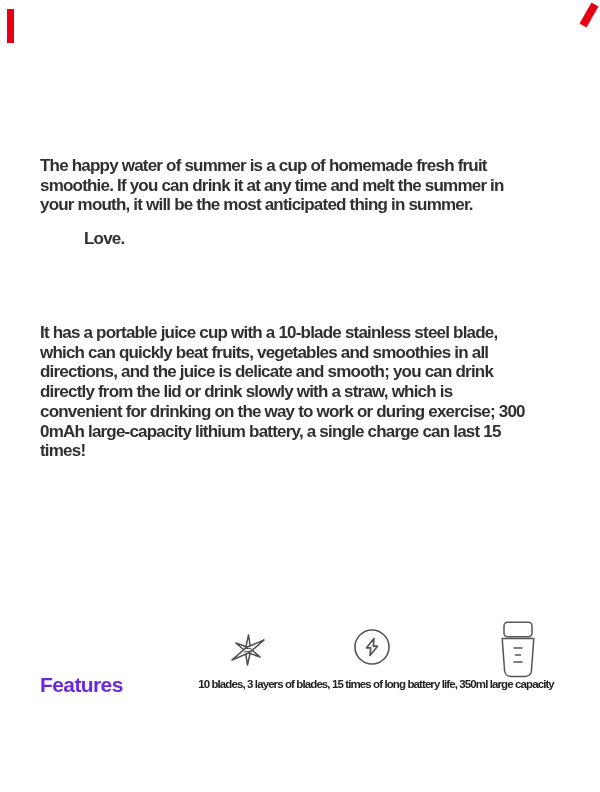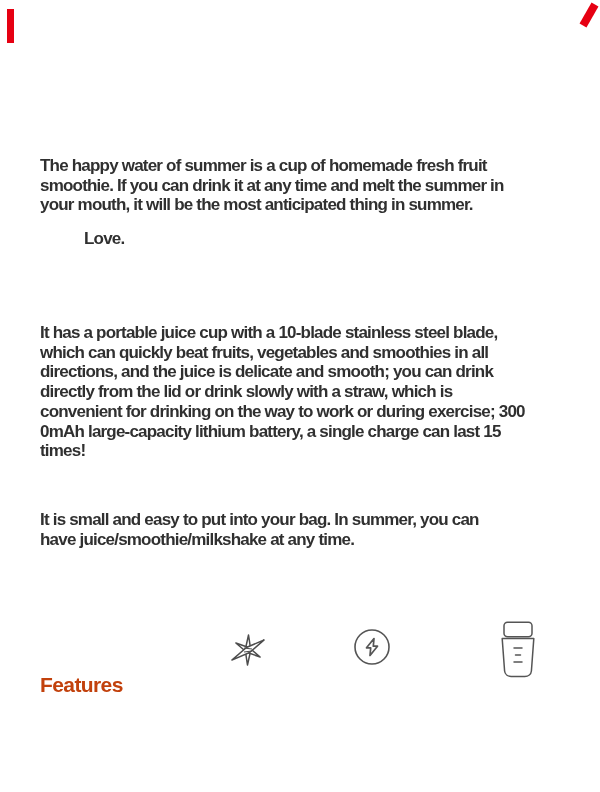--- a/index.html
+++ b/index.html
@@ -33,21 +33,21 @@
   .para.body     { top: 323px; }
   .para.portable { top: 510px; }
   .features-label {
     position: absolute;
     left: 40px;
     top: 673px;
     margin: 0;
     font-weight: 700;
     font-size: 21px;
     letter-spacing: -0.6px;
-    color: #c2410c;
+    color: #6d28d9;
     white-space: nowrap;
   }
   .features-caption {
     position: absolute;
     left: 376px;
     top: 678px;
     transform: translateX(-50%);
     font-weight: 700;
     font-size: 11.5px;
     letter-spacing: -0.9px;
@@ -71,22 +71,20 @@
 smoothie. If you can drink it at any time and melt the summer in
 your mouth, it will be the most anticipated thing in summer.</p>
   <p class="para love">Love.</p>
   <p class="para body">It has a portable juice cup with a 10-blade stainless steel blade,
 which can quickly beat fruits, vegetables and smoothies in all
 directions, and the juice is delicate and smooth; you can drink
 directly from the lid or drink slowly with a straw, which is
 convenient for drinking on the way to work or during exercise; 300
 0mAh large-capacity lithium battery, a single charge can last 15
 times!</p>
-  <p class="para portable">It is small and easy to put into your bag. In summer, you can
-have juice/smoothie/milkshake at any time.</p>
 
   <span class="icon blades">
     <svg width="44" height="44" viewBox="0 0 44 44">
       <g transform="translate(22,23)" fill="#ffffff" stroke="#4d4d4d" stroke-width="1.5" stroke-linejoin="round">
         <path transform="rotate(92)" d="M -15,0 L 0,-2.8 L 15,0 L 0,2.8 Z"></path>
         <path transform="rotate(30)" d="M -14,0 L 0,-2.6 L 14,0 L 0,2.6 Z"></path>
         <path transform="rotate(-32)" d="M -19,0 L 0,-3 L 19,0 L 0,3 Z"></path>
         <path d="M -4,-2 L 4,-1 M -4,2 L 4,1" fill="none" stroke-width="1.2"></path>
       </g>
     </svg>
@@ -105,14 +103,15 @@
       <path d="M 2.2,17.6 L 33.8,17.6 L 31.4,50 C 31.1,53.3 28.3,55.4 24.8,55.4 L 11.2,55.4 C 7.7,55.4 4.9,53.3 4.6,50 Z" fill="none" stroke="#555555" stroke-width="1.5" stroke-linejoin="round"></path>
       <g stroke="#555555" stroke-width="1.5" stroke-linecap="round">
         <line x1="14" y1="27" x2="22" y2="27"></line>
         <line x1="15.5" y1="34" x2="20.5" y2="34"></line>
         <line x1="14" y1="41" x2="22" y2="41"></line>
       </g>
     </svg>
   </span>
 
   <div class="features-label">Features</div>
+  <div class="features-caption">10 blades, 3 layers of blades, 15 times of long battery life, 350ml large capacity</div>
 
 </div>
 
 </body></html>

